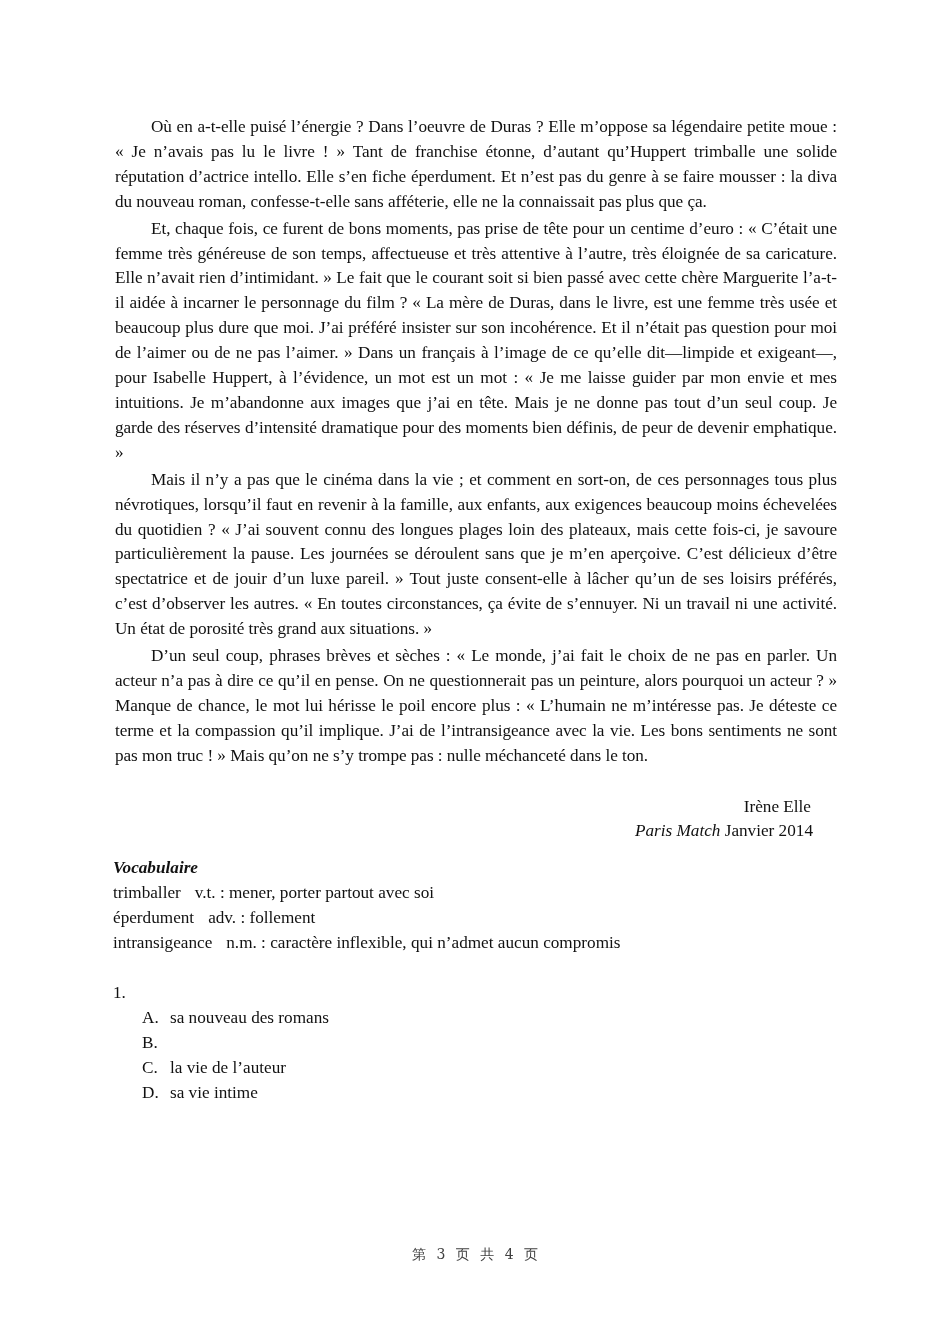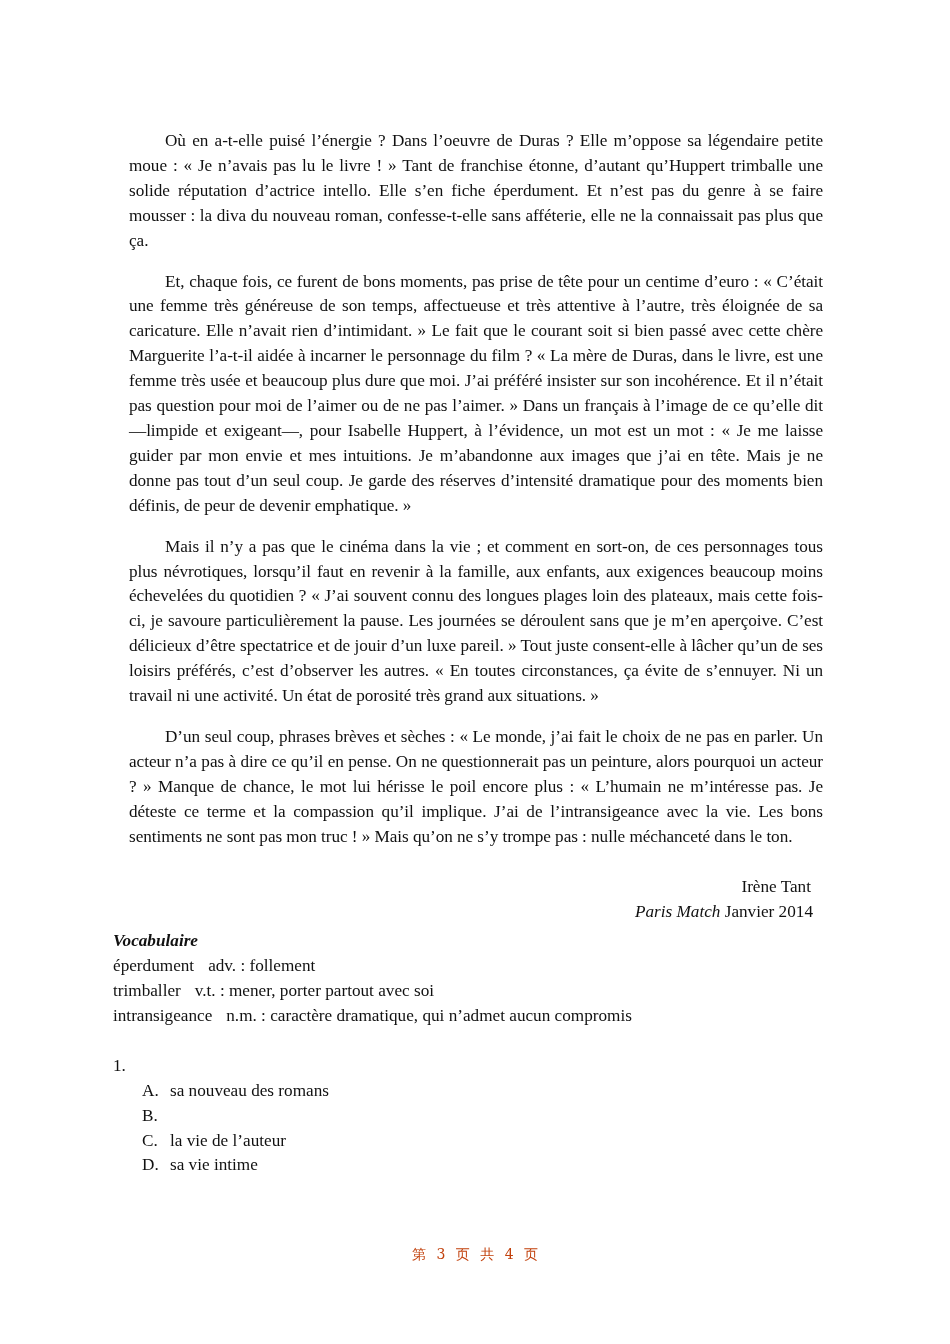--- a/index.html
+++ b/index.html
@@ -15,39 +15,39 @@
       font-family: "Liberation Serif", "DejaVu Serif", serif;
       color: #111111;
     }
     .page {
       position: absolute;
       left: 113px;
       top: 113px;
       width: 726px;
     }
     .para {
-      margin: 16px;
+      margin: 2px;
       font-size: 17.2px;
       line-height: 24.9px;
       text-align: justify;
       text-indent: 36px;
       letter-spacing: -0.05px;
     }
     .signature {
       margin-top: 26px;
       width: 700px;
       text-align: right;
       font-size: 17.2px;
       line-height: 24.9px;
     }
     .signature .author { display: block; padding-right: 2px; }
     .signature .source { display: block; }
     .signature i { font-style: italic; }
     .vocab {
-      margin-top: 4px;
+      margin-top: 12px;
       font-size: 17.2px;
       line-height: 24.9px;
     }
     .vocab-title {
       font-weight: bold;
       font-style: italic;
     }
     .vocab-row .term { margin-right: 14px; }
     .questions {
       margin-top: 24.9px;
@@ -60,51 +60,51 @@
     .opt-row { display: flex; }
     .opt-letter { width: 28px; flex: none; }
     .footer {
       position: absolute;
       left: 0;
       width: 950px;
       top: 1246px;
       text-align: center;
       font-family: "DejaVu Serif", serif;
       font-size: 14px;
-      color: #c2410c;
+      color: #404040;
       letter-spacing: 0;
       word-spacing: 6px;
     }
   </style>
 </head>
 <body>
 
 <div class="page">
   <div class="article">
     <p class="para">Où en a-t-elle puisé l’énergie ? Dans l’oeuvre de Duras ? Elle m’oppose sa légendaire petite moue : « Je n’avais pas lu le livre ! » Tant de franchise étonne, d’autant qu’Huppert trimballe une solide réputation d’actrice intello. Elle s’en fiche éperdument. Et n’est pas du genre à se faire mousser : la diva du nouveau roman, confesse-t-elle sans afféterie, elle ne la connaissait pas plus que ça.</p>
     <p class="para">Et, chaque fois, ce furent de bons moments, pas prise de tête pour un centime d’euro : « C’était une femme très généreuse de son temps, affectueuse et très attentive à l’autre, très éloignée de sa caricature. Elle n’avait rien d’intimidant. » Le fait que le courant soit si bien passé avec cette chère Marguerite l’a-t-il aidée à incarner le personnage du film ? « La mère de Duras, dans le livre, est une femme très usée et beaucoup plus dure que moi. J’ai préféré insister sur son incohérence. Et il n’était pas question pour moi de l’aimer ou de ne pas l’aimer. » Dans un français à l’image de ce qu’elle dit—limpide et exigeant—, pour Isabelle Huppert, à l’évidence, un mot est un mot : « Je me laisse guider par mon envie et mes intuitions. Je m’abandonne aux images que j’ai en tête. Mais je ne donne pas tout d’un seul coup. Je garde des réserves d’intensité dramatique pour des moments bien définis, de peur de devenir emphatique. »</p>
     <p class="para">Mais il n’y a pas que le cinéma dans la vie ; et comment en sort-on, de ces personnages tous plus névrotiques, lorsqu’il faut en revenir à la famille, aux enfants, aux exigences beaucoup moins échevelées du quotidien ? « J’ai souvent connu des longues plages loin des plateaux, mais cette fois-ci, je savoure particulièrement la pause. Les journées se déroulent sans que je m’en aperçoive. C’est délicieux d’être spectatrice et de jouir d’un luxe pareil. » Tout juste consent-elle à lâcher qu’un de ses loisirs préférés, c’est d’observer les autres. « En toutes circonstances, ça évite de s’ennuyer. Ni un travail ni une activité. Un état de porosité très grand aux situations. »</p>
     <p class="para">D’un seul coup, phrases brèves et sèches : « Le monde, j’ai fait le choix de ne pas en parler. Un acteur n’a pas à dire ce qu’il en pense. On ne questionnerait pas un peinture, alors pourquoi un acteur ? » Manque de chance, le mot lui hérisse le poil encore plus : « L’humain ne m’intéresse pas. Je déteste ce terme et la compassion qu’il implique. J’ai de l’intransigeance avec la vie. Les bons sentiments ne sont pas mon truc !   » Mais qu’on ne s’y trompe pas : nulle méchanceté dans le ton.</p>
   </div>
 
   <div class="signature">
-    <span class="author">Irène Tant</span>
+    <span class="author">Irène Elle</span>
     <span class="source"><i>Paris Match</i> <span>Janvier 2014</span></span>
   </div>
 
   <div class="vocab">
     <div class="vocab-title">Vocabulaire</div>
     <div class="vocab-row">
+      <span class="term">trimballer</span><span>v.t. : mener, porter partout avec soi</span>
+    </div>
+    <div class="vocab-row">
       <span class="term">éperdument</span><span>adv. : follement</span>
     </div>
     <div class="vocab-row">
-      <span class="term">trimballer</span><span>v.t. : mener, porter partout avec soi</span>
-    </div>
-    <div class="vocab-row">
-      <span class="term">intransigeance</span><span>n.m. : caractère dramatique, qui n’admet aucun compromis</span>
+      <span class="term">intransigeance</span><span>n.m. : caractère inflexible, qui n’admet aucun compromis</span>
     </div>
   </div>
 
   <div class="questions">
     <div class="question">
       <div class="q-row">
         <span class="q-num">1.</span>
       </div>
       <div class="options">
         <div class="opt-row">

